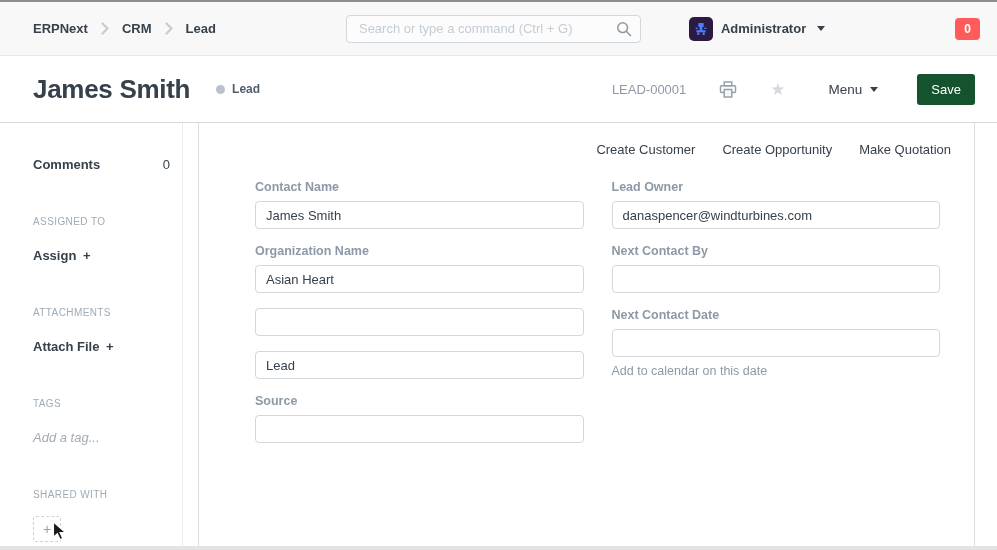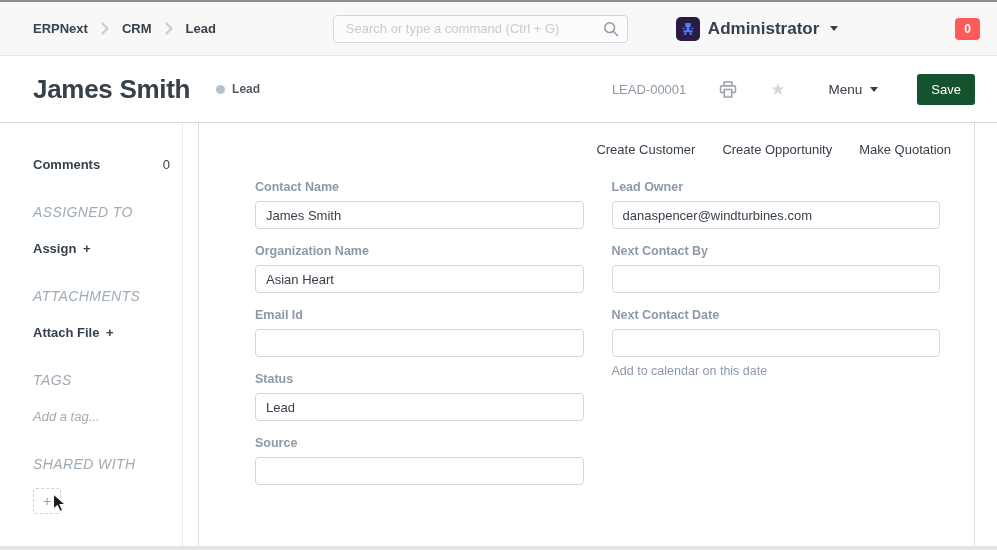--- a/index.html
+++ b/index.html
@@ -24,21 +24,21 @@
     background:#fcfcfc; padding:0 32px 0 12px; font-size:13px;
     font-family:"Liberation Sans", sans-serif; color:#36414c; outline:none;
   }
   .search-wrap input::placeholder { color:#c4ccd4; }
   .search-icon { position:absolute; right:9px; top:6px; }
   .user-group { display:flex; align-items:center; margin-left:48px; gap:8px; cursor:pointer; }
   .avatar {
     width:24px; height:24px; border-radius:5px; background:#2b1b42;
     display:flex; align-items:center; justify-content:center;
   }
-  .user-name { font-size:17px; font-weight:bold; color:#36414c; }
+  .user-name { font-size:13px; font-weight:bold; color:#36414c; }
   .caret-down {
     width:0; height:0; margin-left:3px;
     border-left:4px solid transparent; border-right:4px solid transparent;
     border-top:5px solid #36414c;
   }
   .notif-badge {
     margin-left:auto; background:#ff5b5b; color:#fff; font-size:12px;
     font-weight:bold; border-radius:4px; padding:4px 9px; cursor:pointer;
   }
 
@@ -69,21 +69,21 @@
   
   .layout { display:flex; height:439px; position:relative; }
   .form-sidebar {
     width:183px; border-right:1px solid #ebebeb;
     padding:34px 12px 0 33px; flex-shrink:0;
   }
   .comments-row { display:flex; justify-content:space-between; align-items:center; cursor:pointer; }
   .comments-label { font-size:13px; font-weight:bold; color:#36414c; }
   .comments-count { font-size:13px; color:#36414c; }
   .sb-heading {
-    margin-top:32px; font-size:14px; color:#9fabb5; letter-spacing:0.4px;font-style:italic;
+    margin-top:44px; font-size:10px; color:#9fabb5; letter-spacing:0.4px;
   }
   .sb-action {
     margin-top:21px; font-size:13px; font-weight:bold; color:#36414c; cursor:pointer;
   }
   .sb-action .plus { margin-left:3px; }
   .add-tag { margin-top:21px; font-size:13px; font-style:italic; color:#a3abb3; cursor:pointer; }
   .share-row { margin-top:16px; position:relative; height:26px; }
   .share-btn {
     width:28px; height:26px; border:1px dashed #ccd3d9; border-radius:3px;
     background:#fff; color:#98a1a9; font-size:14px; cursor:pointer;
@@ -251,25 +251,23 @@
       <div>
         <div class="field">
           <label class="field-label">Contact Name</label>
           <input type="text" value="James Smith" style="">
         </div>
         <div class="field">
           <label class="field-label">Organization Name</label>
           <input type="text" value="Asian Heart" style="">
         </div>
         <div class="field">
-          <label class="field-label">Email Id</label>
-          <input type="text" value="" style="">
-        </div>
-        <div class="field">
-          <label class="field-label">Status</label>
+          <input type="text" value="" style="">
+        </div>
+        <div class="field">
           <input type="text" value="Lead" style="">
         </div>
         <div class="field">
           <label class="field-label">Source</label>
           <input type="text" value="" style="">
         </div>
       </div>
 
       <div>
         <div class="field">

